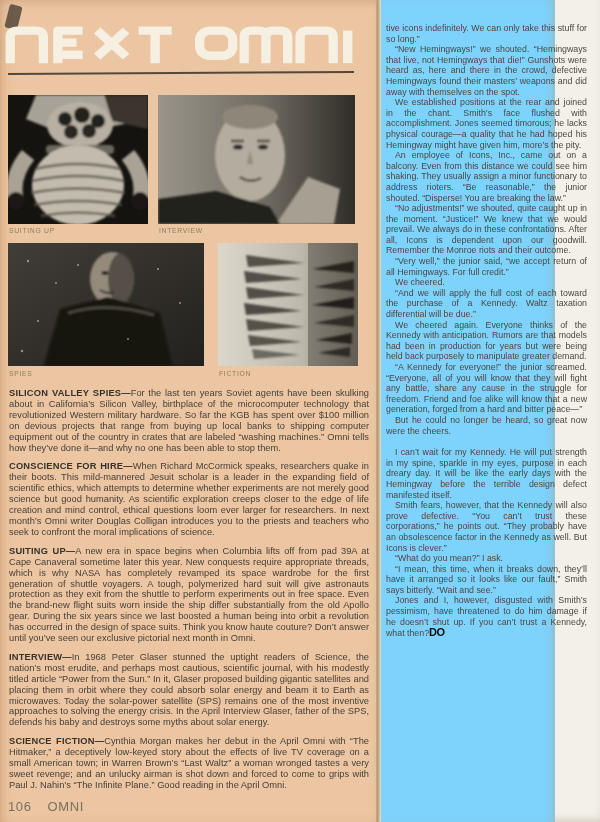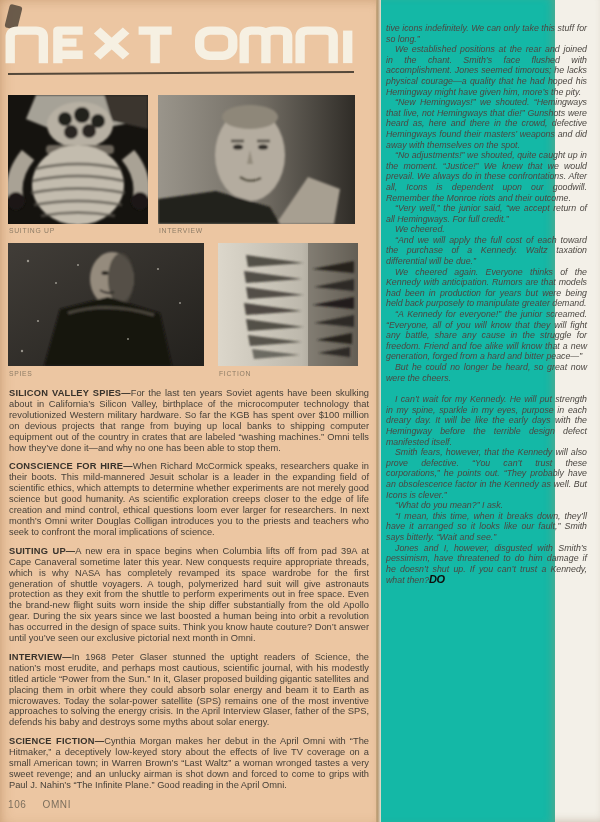--- a/index.html
+++ b/index.html
@@ -6,22 +6,22 @@
   .page{position:relative;width:600px;height:822px;overflow:hidden;
         background:#f3f0e8;font-family:"Liberation Sans",sans-serif;
         box-shadow:inset 0 -5px 8px -4px rgba(120,90,60,.3);}
   
   .left-panel{position:absolute;left:0;top:0;width:376px;height:822px;
         background:#ecc6a2;
         box-shadow:inset 6px 0 14px -6px rgba(140,90,40,.35), inset 0 6px 12px -6px rgba(140,90,40,.22);}
   .divider{position:absolute;left:376px;top:0;width:5px;height:822px;
         background:linear-gradient(90deg,#c9a87e 0%,#b79a74 35%,#e6e1d4 100%);}
   .right-panel{position:absolute;left:381px;top:0;width:174px;height:822px;
-        background:#14b8a6;
-        box-shadow:inset -7px 0 10px -5px rgba(190,140,100,.4);font-style:italic;}
+        background:#7dd3fc;
+        box-shadow:inset -7px 0 10px -5px rgba(190,140,100,.4);}
   .scan-smudge{position:absolute;left:7px;top:5px;width:13px;height:24px;
         background:#4a4034;opacity:.8;border-radius:3px;transform:rotate(14deg);}
   
   .logo{position:absolute;left:4px;top:25px;width:352px;height:40px;}
   .logo svg{display:block;width:100%;height:100%;}
   .rule{position:absolute;left:8px;top:72px;width:346px;height:2px;background:#54483a;
         transform:rotate(-0.35deg);}
   
   .photo{position:absolute;overflow:hidden;background:#222;}
   .photo svg{display:block;width:100%;height:100%;}
@@ -30,21 +30,21 @@
   #ph3{left:8px;top:243px;width:196px;height:123px;}
   #ph4{left:218px;top:243px;width:140px;height:123px;}
   .caption{position:absolute;font-size:6.8px;letter-spacing:.7px;color:#8d7c66;}
   #cap1{left:9px;top:227px;}   #cap2{left:159px;top:227px;}
   #cap3{left:9px;top:370px;}   #cap4{left:219px;top:370px;}
   
   .left-sections{position:absolute;left:9px;top:388px;width:360px;}
   .section{margin:0 0 8px 0;font-size:9.3px;line-height:10.9px;color:#474139;
            text-align:justify;}
   .sec-head{font-weight:bold;color:#37322b;letter-spacing:.2px;}
-  .footer{position:absolute;left:8px;top:799px;font-size:10px;color:#7c6f5d;
+  .footer{position:absolute;left:8px;top:799px;font-size:13px;color:#7c6f5d;
           letter-spacing:.6px;}
   .footer .mag{margin-left:16px;}
   
   .story{position:absolute;left:5px;top:23px;width:201px;}
   .story p{margin:0;font-size:8.8px;line-height:10.6px;color:#4c4742;
            text-align:justify;text-indent:9px;}
   .story p.noindent{text-indent:0;}
   .story p.gap{margin-top:11px;}
   .endmark{font-weight:bold;font-size:11px;letter-spacing:-0.5px;color:#0e0d0b;
            text-indent:0;display:inline;}
@@ -213,22 +213,23 @@
     <div class="footer">
       <span>106</span><span class="mag">OMNI</span>
     </div>
   </div>
 
   <div class="divider"></div>
 
   <div class="right-panel">
     <div class="story">
       <p class="sp noindent">tive icons indefinitely. We can only take this stuff for so long.”</p>
+      <p>“New Hemingways!” we shouted. “Hemingways that live, not Hemingways that die!” Gunshots were heard as, here and there in the crowd, defective Hemingways found their masters’ weapons and did away with themselves on the spot.</p>
       <p>We established positions at the rear and joined in the chant. Smith’s face flushed with accomplishment. Jones seemed timorous; he lacks physical courage—a quality that he had hoped his Hemingway might have given him, more’s the pity.</p>
-      <p>“New Hemingways!” we shouted. “Hemingways that live, not Hemingways that die!” Gunshots were heard as, here and there in the crowd, defective Hemingways found their masters’ weapons and did away with themselves on the spot.</p>
+      <p>An employee of Icons, Inc., came out on a balcony. Even from this distance we could see him shaking. They usually assign a minor functionary to address rioters. “Be reasonable,” the junior shouted. “Disperse! You are breaking the law.”</p>
       <p>“No adjustments!” we shouted, quite caught up in the moment. “Justice!” We knew that we would prevail. We always do in these confrontations. After all, Icons is dependent upon our goodwill. Remember the Monroe riots and their outcome.</p>
       <p>“Very well,” the junior said, “we accept return of all Hemingways. For full credit.”</p>
       <p>We cheered.</p>
       <p>“And we will apply the full cost of each toward the purchase of a Kennedy. Waltz taxation differential will be due.”</p>
       <p>We cheered again. Everyone thinks of the Kennedy with anticipation. Rumors are that models had been in production for years but were being held back purposely to manipulate greater demand.</p>
       <p>“A Kennedy for everyone!” the junior screamed. “Everyone, all of you will know that they will fight any battle, share any cause in the struggle for freedom. Friend and foe alike will know that a new generation, forged from a hard and bitter peace—”</p>
       <p>But he could no longer be heard, so great now were the cheers.</p>
       <p class="gap">I can’t wait for my Kennedy. He will put strength in my spine, sparkle in my eyes, purpose in each dreary day. It will be like the early days with the Hemingway before the terrible design defect manifested itself.</p>
       <p>Smith fears, however, that the Kennedy will also prove defective. “You can’t trust these corporations,” he points out. “They probably have an obsolescence factor in the Kennedy as well. But Icons is clever.”</p>
       <p>“What do you mean?” I ask.</p>

